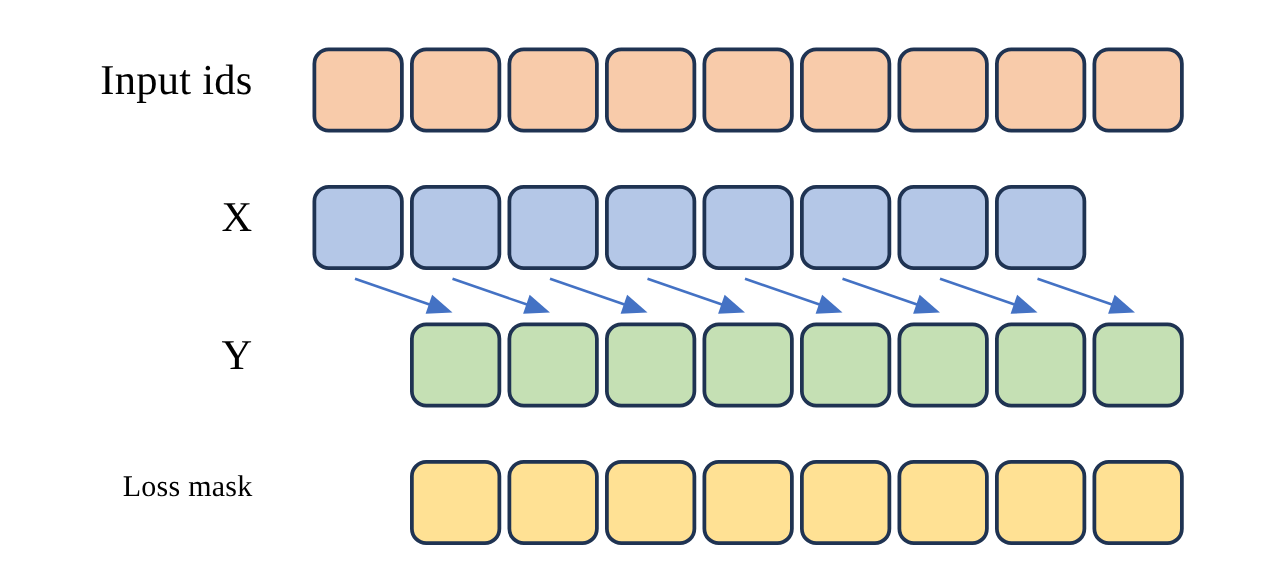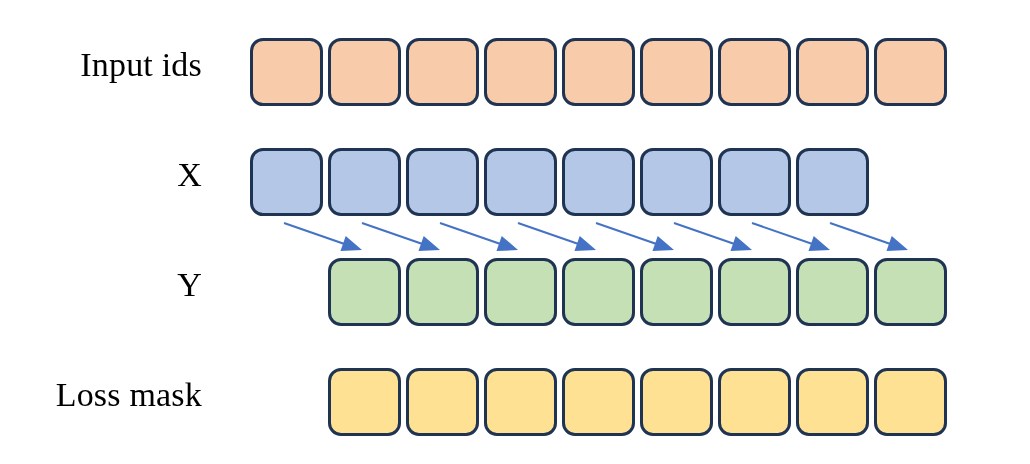--- a/index.html
+++ b/index.html
@@ -71,21 +71,21 @@
     <div class="cell" style="left: 796px; top: 148px; width: 73px; height: 68px; background: rgb(180, 199, 231); border-color: rgb(31, 51, 82); border-width: 3px; border-radius: 13px;"></div>
     <div class="row-label" style="color: rgb(0, 0, 0); font-size: 34px; right: 828px; top: 267.52px;">Y</div>
     <div class="cell" style="left: 328px; top: 258px; width: 73px; height: 68px; background: rgb(197, 224, 180); border-color: rgb(31, 51, 82); border-width: 3px; border-radius: 13px;"></div>
     <div class="cell" style="left: 406px; top: 258px; width: 73px; height: 68px; background: rgb(197, 224, 180); border-color: rgb(31, 51, 82); border-width: 3px; border-radius: 13px;"></div>
     <div class="cell" style="left: 484px; top: 258px; width: 73px; height: 68px; background: rgb(197, 224, 180); border-color: rgb(31, 51, 82); border-width: 3px; border-radius: 13px;"></div>
     <div class="cell" style="left: 562px; top: 258px; width: 73px; height: 68px; background: rgb(197, 224, 180); border-color: rgb(31, 51, 82); border-width: 3px; border-radius: 13px;"></div>
     <div class="cell" style="left: 640px; top: 258px; width: 73px; height: 68px; background: rgb(197, 224, 180); border-color: rgb(31, 51, 82); border-width: 3px; border-radius: 13px;"></div>
     <div class="cell" style="left: 718px; top: 258px; width: 73px; height: 68px; background: rgb(197, 224, 180); border-color: rgb(31, 51, 82); border-width: 3px; border-radius: 13px;"></div>
     <div class="cell" style="left: 796px; top: 258px; width: 73px; height: 68px; background: rgb(197, 224, 180); border-color: rgb(31, 51, 82); border-width: 3px; border-radius: 13px;"></div>
     <div class="cell" style="left: 874px; top: 258px; width: 73px; height: 68px; background: rgb(197, 224, 180); border-color: rgb(31, 51, 82); border-width: 3px; border-radius: 13px;"></div>
-    <div class="row-label" style="color: rgb(0, 0, 0); font-size: 34px; right: 828px; top: 377.52px;">Loss mask</div>
+    <div class="row-label" style="color: rgb(0, 0, 0); font-size: 24px; right: 828px; top: 377.52px;">Loss mask</div>
     <div class="cell" style="left: 328px; top: 368px; width: 73px; height: 68px; background: rgb(255, 225, 148); border-color: rgb(31, 51, 82); border-width: 3px; border-radius: 13px;"></div>
     <div class="cell" style="left: 406px; top: 368px; width: 73px; height: 68px; background: rgb(255, 225, 148); border-color: rgb(31, 51, 82); border-width: 3px; border-radius: 13px;"></div>
     <div class="cell" style="left: 484px; top: 368px; width: 73px; height: 68px; background: rgb(255, 225, 148); border-color: rgb(31, 51, 82); border-width: 3px; border-radius: 13px;"></div>
     <div class="cell" style="left: 562px; top: 368px; width: 73px; height: 68px; background: rgb(255, 225, 148); border-color: rgb(31, 51, 82); border-width: 3px; border-radius: 13px;"></div>
     <div class="cell" style="left: 640px; top: 368px; width: 73px; height: 68px; background: rgb(255, 225, 148); border-color: rgb(31, 51, 82); border-width: 3px; border-radius: 13px;"></div>
     <div class="cell" style="left: 718px; top: 368px; width: 73px; height: 68px; background: rgb(255, 225, 148); border-color: rgb(31, 51, 82); border-width: 3px; border-radius: 13px;"></div>
     <div class="cell" style="left: 796px; top: 368px; width: 73px; height: 68px; background: rgb(255, 225, 148); border-color: rgb(31, 51, 82); border-width: 3px; border-radius: 13px;"></div>
     <div class="cell" style="left: 874px; top: 368px; width: 73px; height: 68px; background: rgb(255, 225, 148); border-color: rgb(31, 51, 82); border-width: 3px; border-radius: 13px;"></div>
   </div>
 

